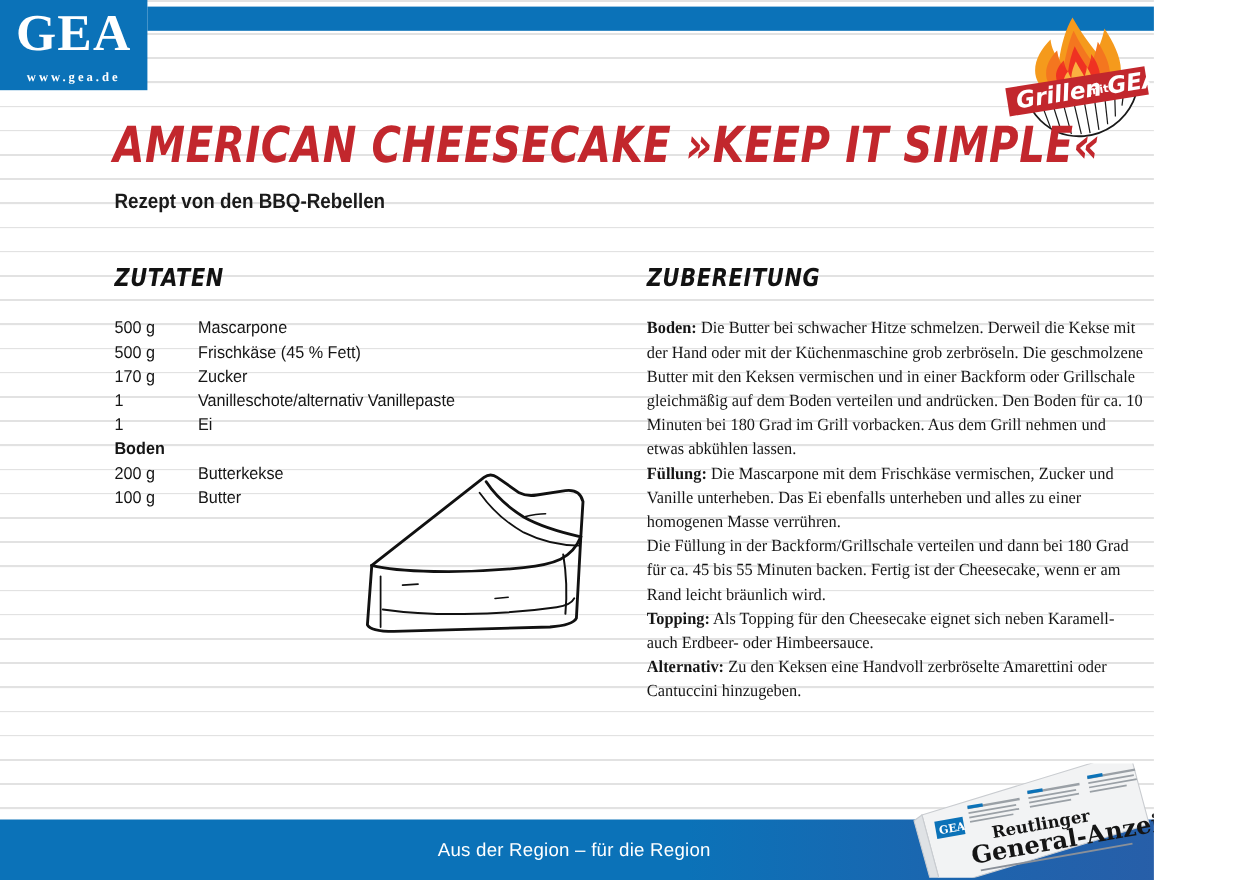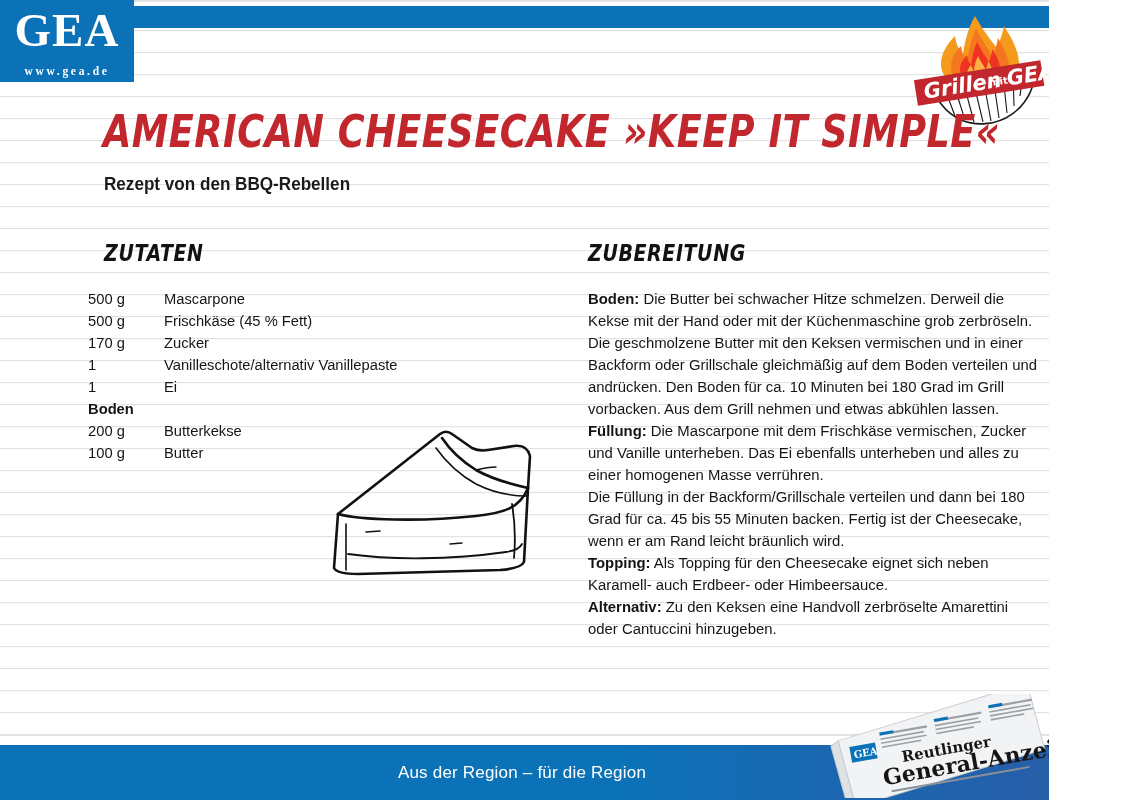--- a/index.html
+++ b/index.html
@@ -88,38 +88,38 @@
     font-weight:700;font-style:italic;
     font-size:19px;letter-spacing:0.6px;
     transform:scaleY(1.18);transform-origin:left top;
     white-space:nowrap;
   }
   #zutaten-head{left:104px;top:240px;}
   #zubereitung-head{left:588px;top:240px;}
 
   
   .ingredients{
-    position:absolute;left:88px;top:288px;width:470px;
+    position:absolute;left:104px;top:288px;width:470px;
   }
   .ing-row{
     height:22px;line-height:22px;
     font-size:15.5px;color:#151515;
     white-space:nowrap;
     transform:scaleX(0.95);transform-origin:left center;
   }
   .ing-row .amt{
     display:inline-block;width:80px;vertical-align:top;
   }
   .ing-row .nm{display:inline-block;vertical-align:top;}
   .ing-row.group .amt{font-weight:700;}
   .ing-row.group .nm{font-weight:700;}
 
   
   .prep{
-    position:absolute;left:588px;top:288px;width:470px;
+    position:absolute;left:588px;top:288px;width:470px;font-family:Liberation Serif, serif;
   }
   .prep p{
     margin:0;
     font-size:15.5px;line-height:22px;color:#151515;
     transform:scaleX(0.96);transform-origin:left top;
   }
   .prep p b{font-weight:700;}
 
   
   .cake{

